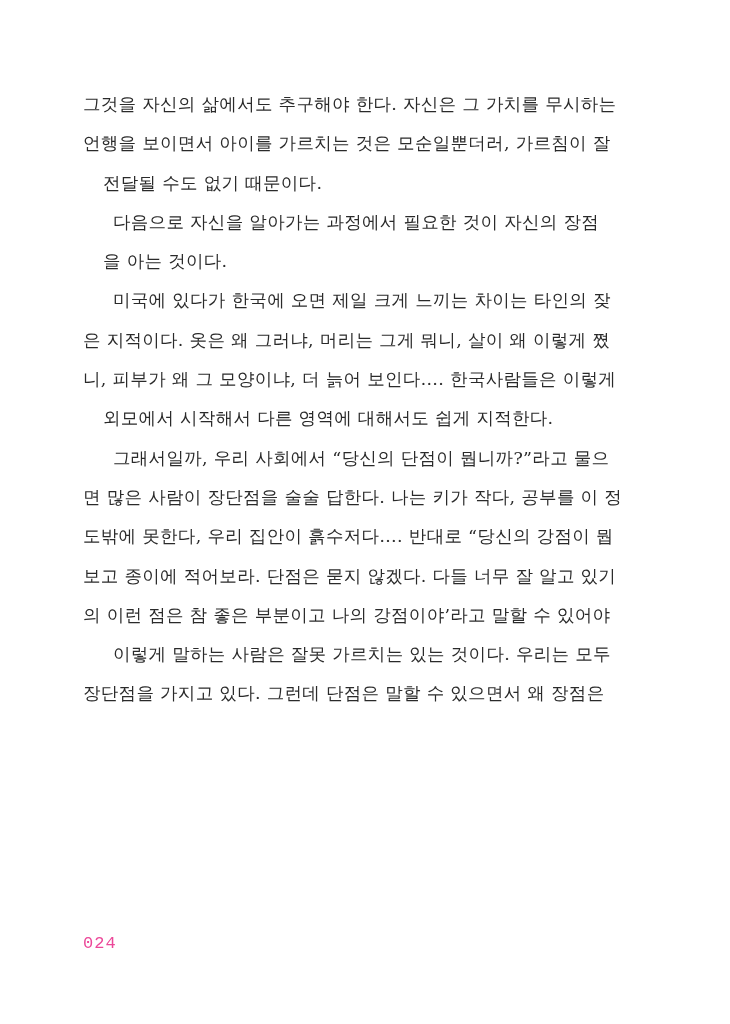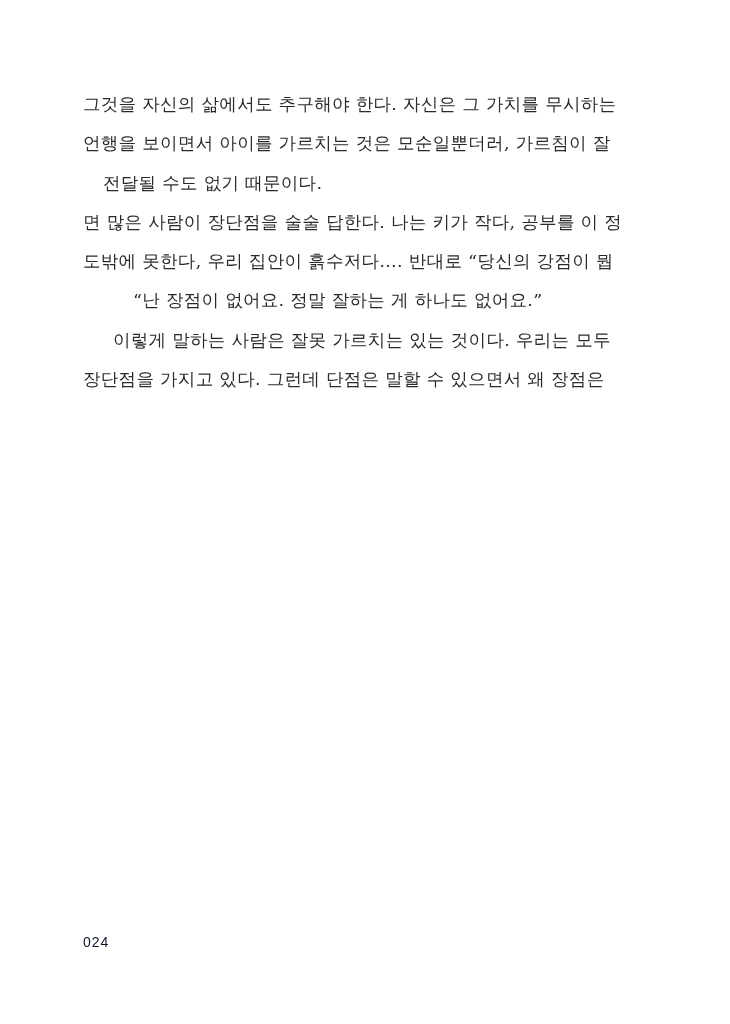--- a/index.html
+++ b/index.html
@@ -43,48 +43,58 @@
       text-align-last: left;
       margin-left: 20px;
     }
     .line.indent {
       padding-left: 30px;
     }
     .page-number {
       position: absolute;
       left: 83px;
       top: 934px;
-      font-family: Liberation Sans, sans-serif;
-      font-size: 14px;
-      color: #0f172a;
+      font-family: Liberation Mono, monospace;
+      font-size: 17px;
+      color: #ec4899;
       letter-spacing: 1px;
     }
   </style>
 </head>
 <body>
 
 <div class="page">
   <div class="text-block">
 
     <div>
       <span class="line">그것을 자신의 삶에서도 추구해야 한다. 자신은 그 가치를 무시하는</span>
       <span class="line">언행을 보이면서 아이를 가르치는 것은 모순일뿐더러, 가르침이 잘</span>
       <span class="line last">전달될 수도 없기 때문이다.</span>
     </div>
 
-
-
     <div>
-      <span class="line">면 많은 사람이 장단점을 술술 답한다. 나는 키가 작다, 공부를 이 정</span>
-      <span class="line">도밖에 못한다, 우리 집안이 흙수저다…. 반대로 “당신의 강점이 뭡</span>
+      <span class="line indent">다음으로 자신을 알아가는 과정에서 필요한 것이 자신의 장점</span>
+      <span class="line last">을 아는 것이다.</span>
     </div>
 
     <div>
-      <span class="line indent last">“난 장점이 없어요. 정말 잘하는 게 하나도 없어요.”</span>
+      <span class="line indent">미국에 있다가 한국에 오면 제일 크게 느끼는 차이는 타인의 잦</span>
+      <span class="line">은 지적이다. 옷은 왜 그러냐, 머리는 그게 뭐니, 살이 왜 이렇게 쪘</span>
+      <span class="line">니, 피부가 왜 그 모양이냐, 더 늙어 보인다…. 한국사람들은 이렇게</span>
+      <span class="line last">외모에서 시작해서 다른 영역에 대해서도 쉽게 지적한다.</span>
     </div>
+
+    <div>
+      <span class="line indent">그래서일까, 우리 사회에서 “당신의 단점이 뭡니까?”라고 물으</span>
+      <span class="line">면 많은 사람이 장단점을 술술 답한다. 나는 키가 작다, 공부를 이 정</span>
+      <span class="line">도밖에 못한다, 우리 집안이 흙수저다…. 반대로 “당신의 강점이 뭡</span>
+      <span class="line">보고 종이에 적어보라. 단점은 묻지 않겠다. 다들 너무 잘 알고 있기</span>
+      <span class="line">의 이런 점은 참 좋은 부분이고 나의 강점이야’라고 말할 수 있어야</span>
+    </div>
+
 
     <div>
       <span class="line indent">이렇게 말하는 사람은 잘못 가르치는 있는 것이다. 우리는 모두</span>
       <span class="line">장단점을 가지고 있다. 그런데 단점은 말할 수 있으면서 왜 장점은</span>
     </div>
 
   </div>
 
   <div class="page-number">024</div>
 </div>

